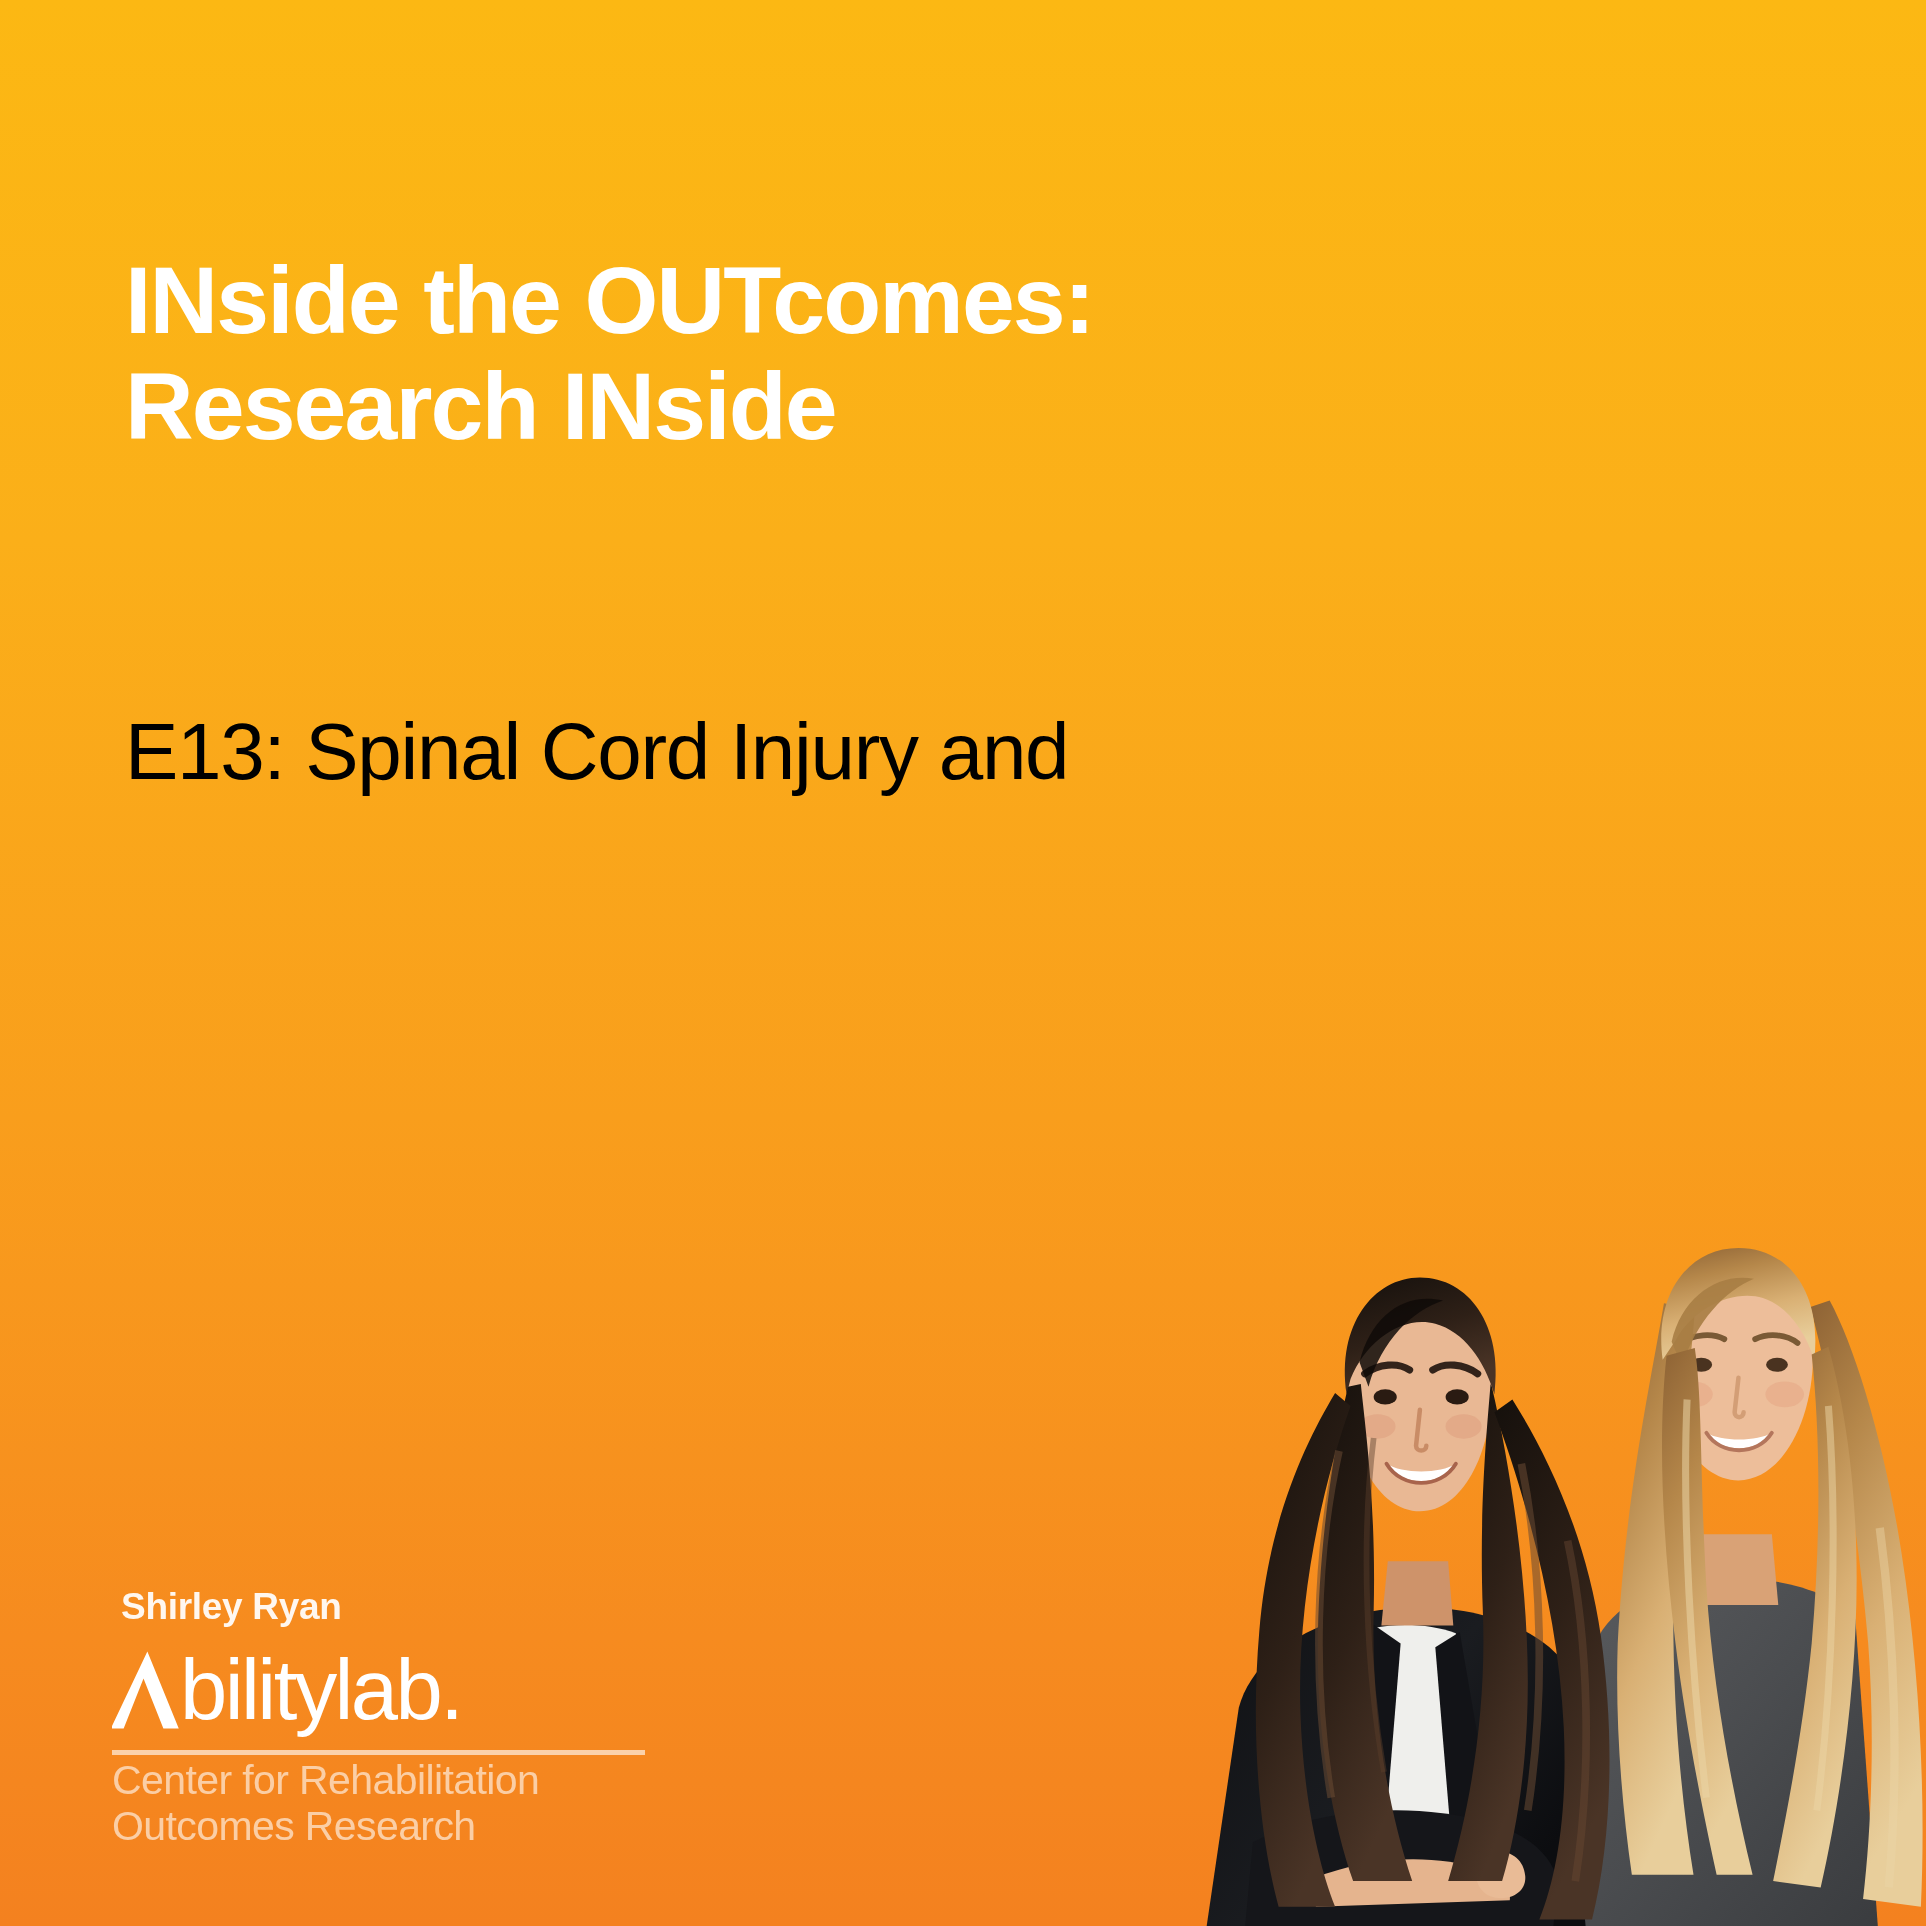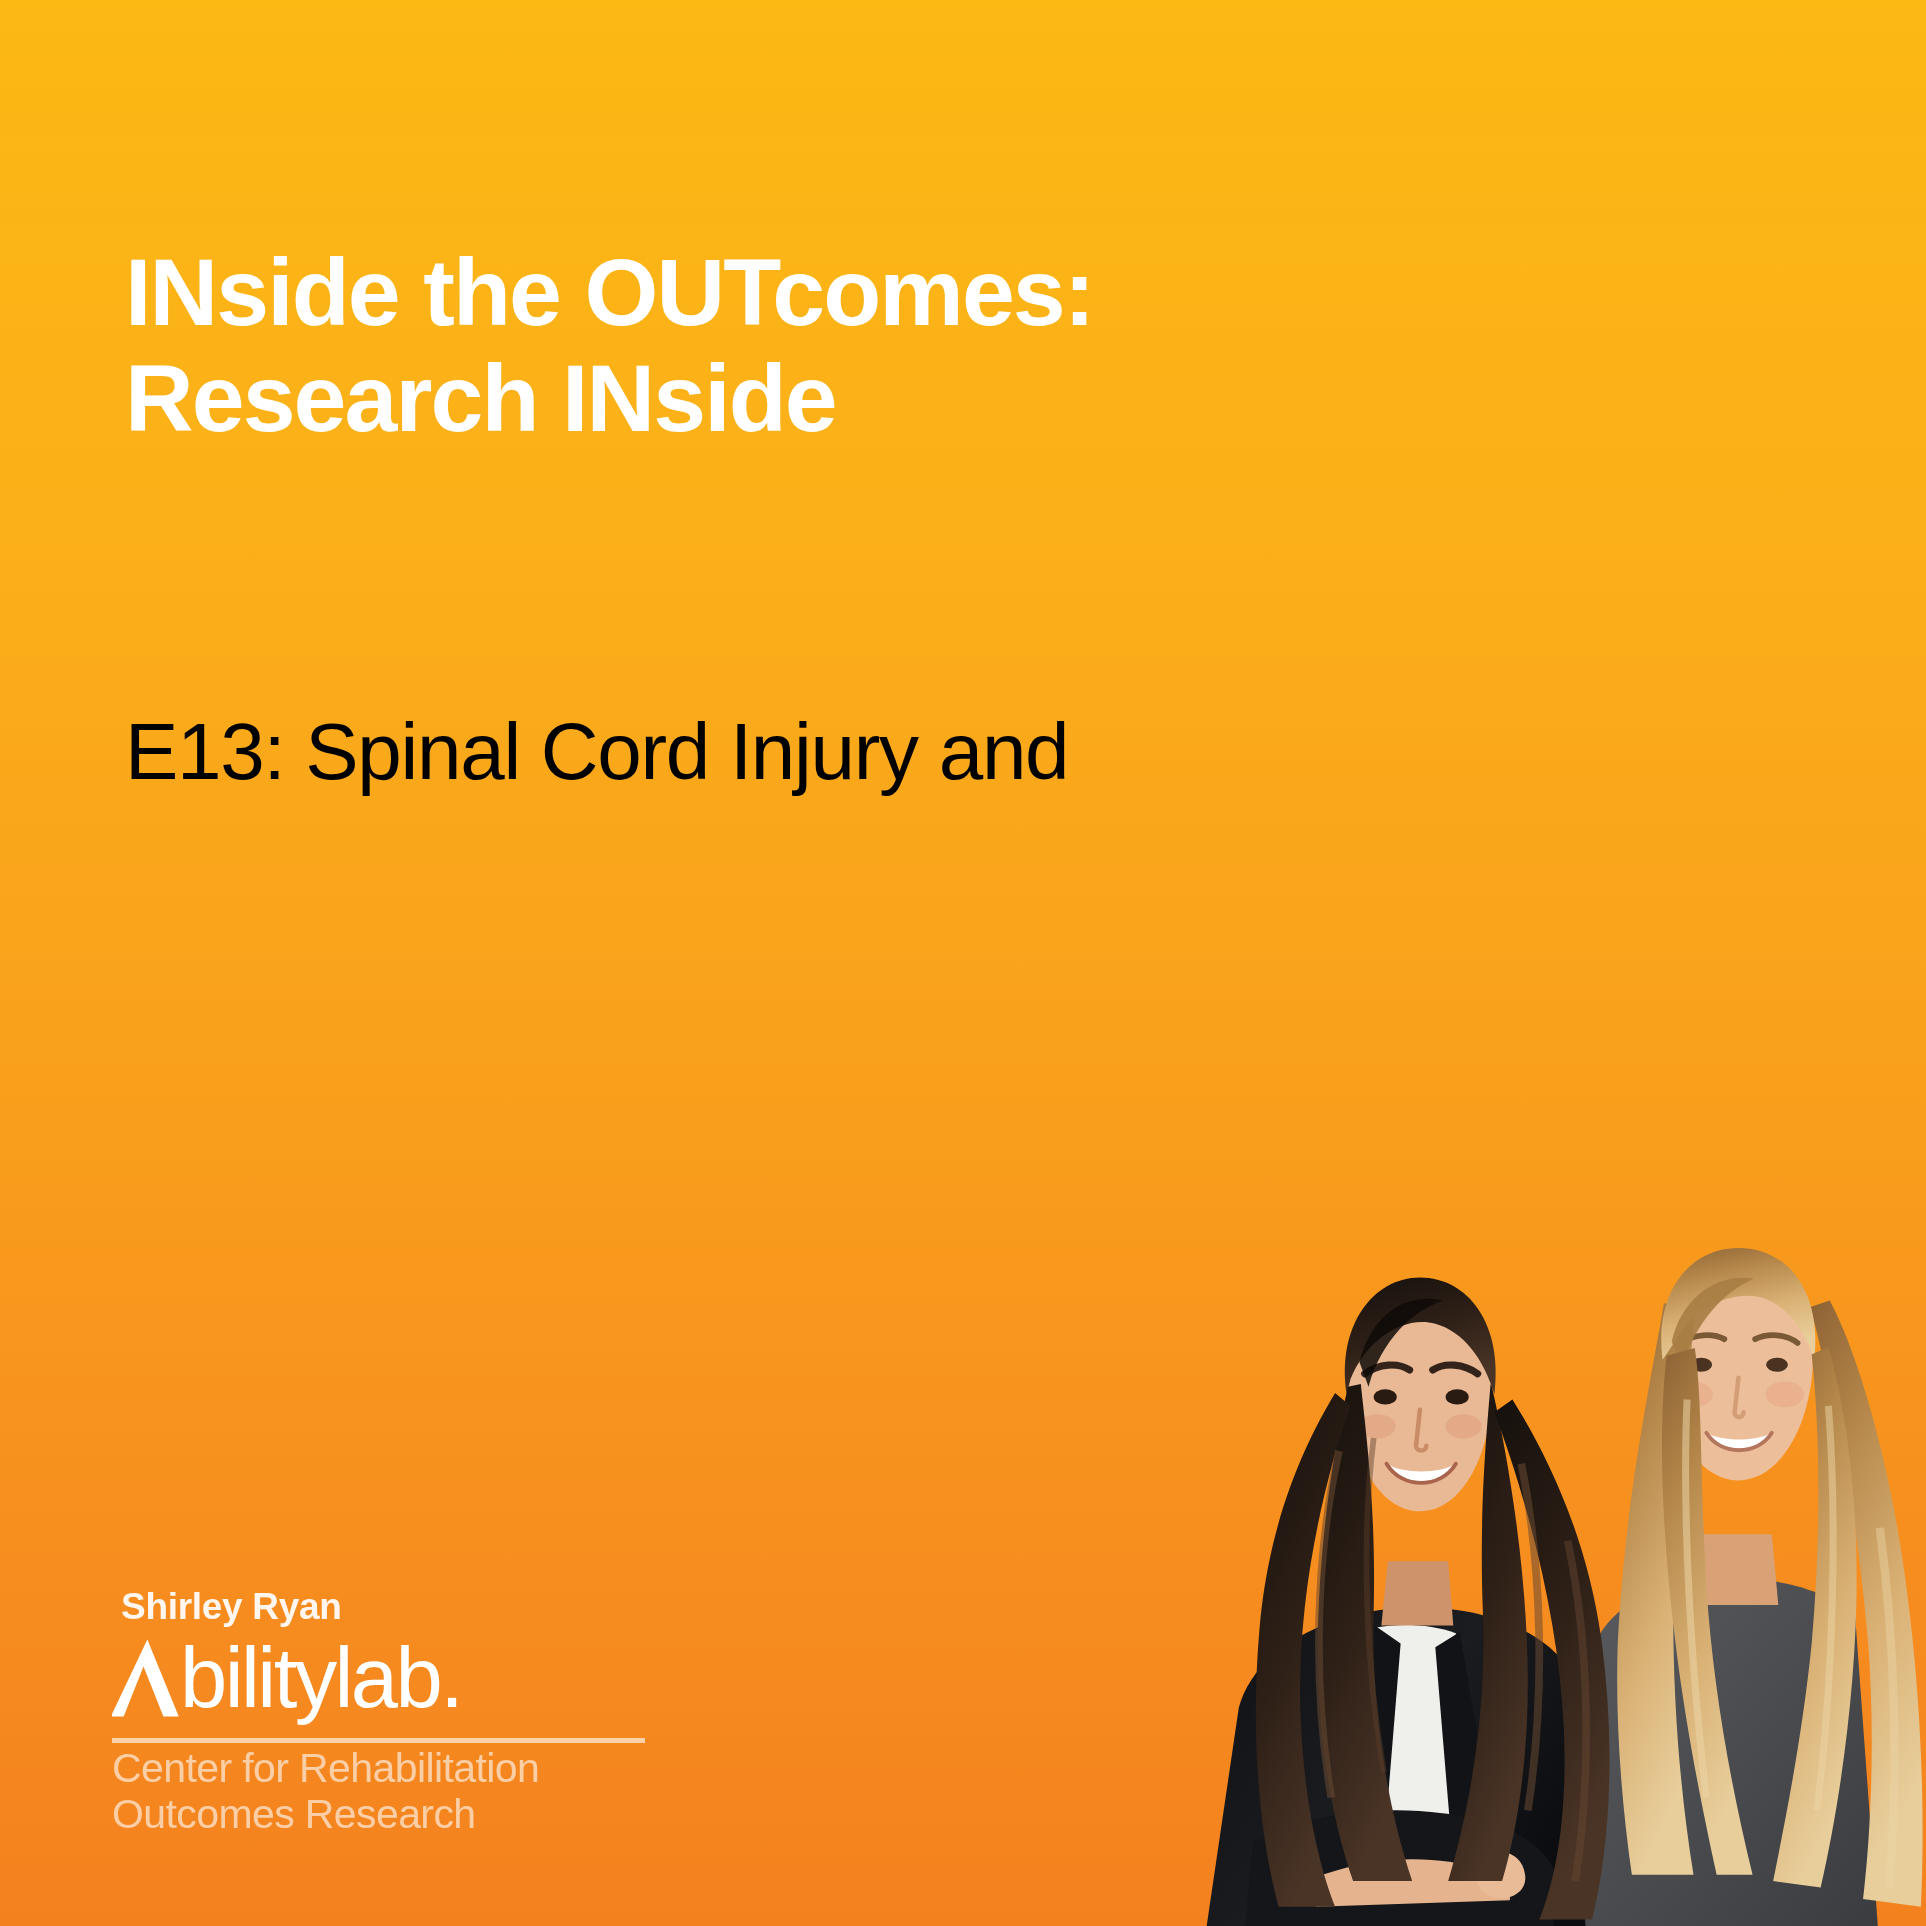--- a/index.html
+++ b/index.html
@@ -4,21 +4,21 @@
 <style>
   * { margin:0; padding:0; box-sizing:border-box; }
   html,body { width:1926px; height:1926px; overflow:hidden; }
   body {
     font-family:"Liberation Sans", sans-serif;
     background:linear-gradient(180deg,#FCB813 0%,#FBAF19 28%,#F99E1C 58%,#F68B1F 85%,#F4811F 100%);
     position:relative;
   }
 
   
-  .title-block { position:absolute; left:125px; top:239px; }
+  .title-block { position:absolute; left:125px; top:247px; }
   .title-line {
     font-weight:700;
     font-size:95px;
     line-height:106px;
     letter-spacing:-1.9px;
     color:#FFFFFF;
     white-space:nowrap;
   }
   .subtitle-block { position:absolute; left:125px; top:705px; }
   .subtitle-line {
@@ -35,21 +35,21 @@
   .logo-shirley {
     font-weight:700;
     font-size:37px;
     letter-spacing:-0.3px;
     color:rgba(255,255,255,0.93);
     margin-left:9px;
   }
   .logo-wordmark {
     display:flex;
     align-items:flex-end;
-    margin-top:1px;
+    margin-top:13px;
     height:90px;
   }
   .logo-lambda { width:72px; height:82px; display:block; }
   .logo-ability {
     font-weight:400;
     font-size:85px;
     line-height:82px;
     letter-spacing:-2.6px;
     color:#FFFFFF;
     margin-left:-3.9px;

